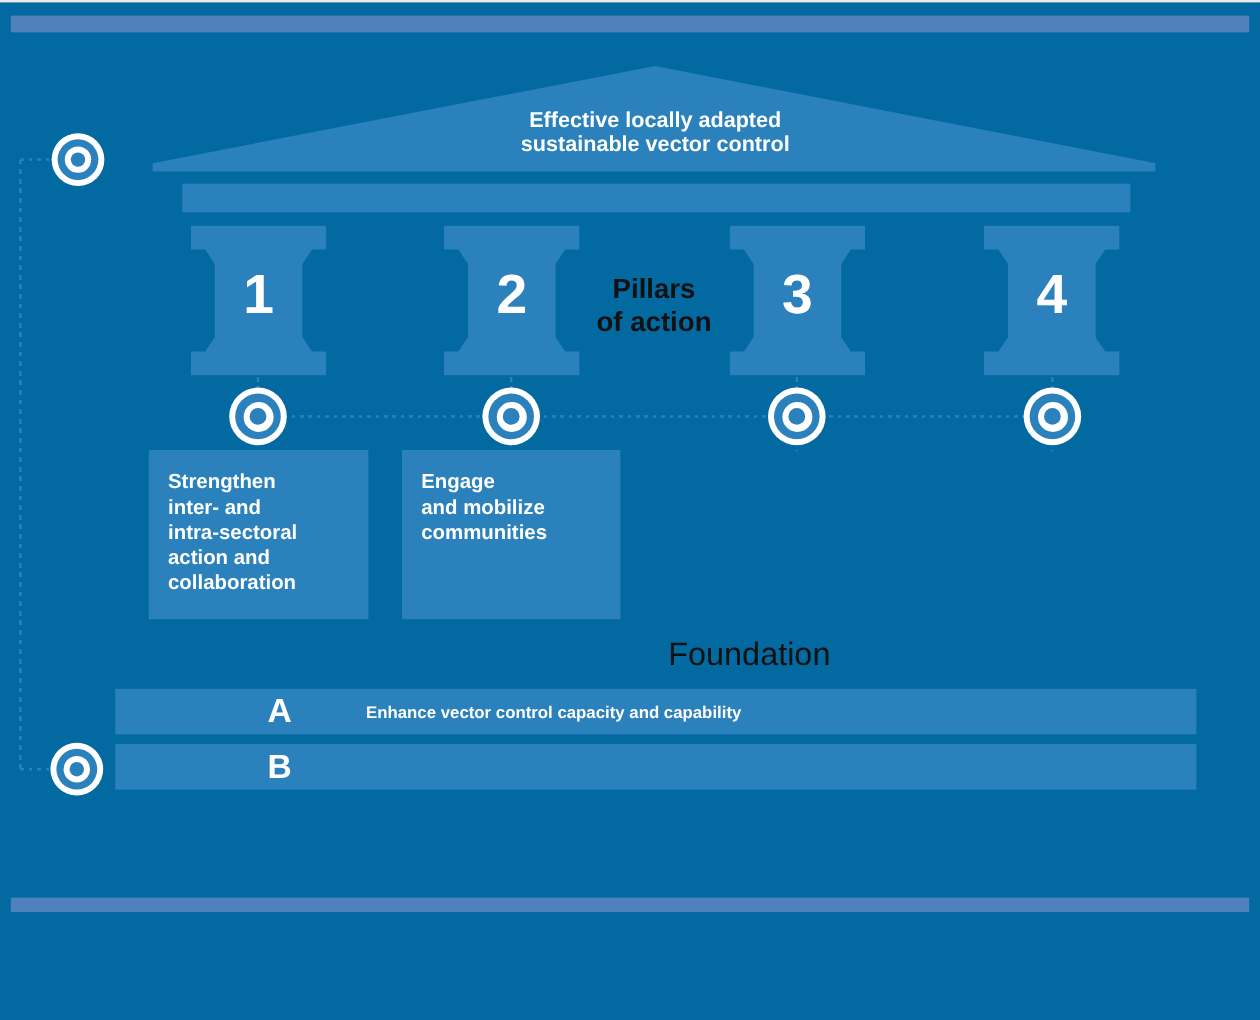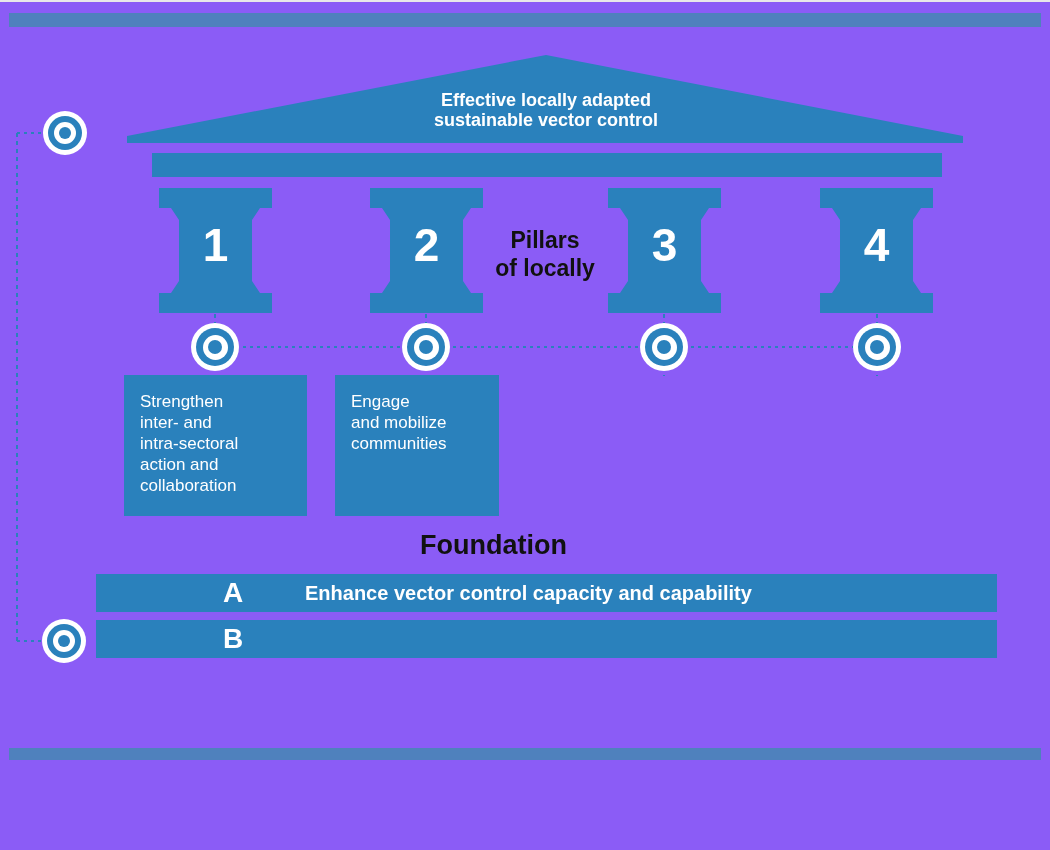--- a/index.html
+++ b/index.html
@@ -1,17 +1,17 @@
 <!DOCTYPE html>
 <html><head>
 <meta charset="utf-8">
 <style>
   html,body { margin:0; padding:0; background:#ffffff; }
   .stage {
-    position:relative; width:1050px; height:850px; background:#8b5cf6;
+    position:relative; width:1050px; height:850px; background:#0369a1;
     font-family:"Liberation Sans", sans-serif; overflow:hidden;
   }
   .abs { position:absolute; }
 
   
   .page-edge { left:0; top:0; width:1050px; height:2px; background:#e9e9e9; }
   .accent-bar { background:#4f81bd; }
   .accent-top { left:9px; top:13px; width:1032px; height:14px; }
   .accent-bottom { left:9px; top:748px; width:1032px; height:12px; }
 
@@ -60,43 +60,43 @@
   .t-row .target-dot { width:14px; height:14px; }
   .t1 { left:196px; } .t2 { left:407px; } .t3 { left:645px; } .t4 { left:858px; }
   .t-left { width:34px; height:34px; }
   .t-left .target-mid { width:22px; height:22px; }
   .t-left .target-dot { width:12px; height:12px; }
   .t-top-left { left:48px; top:116px; }
   .t-bot-left { left:47px; top:624px; }
 
   
   .pillar-box { top:375px; height:141px; background:#2a81bc; z-index:2; }
-  .box-1 { left:124px; width:183px; } .box-2 { left:335px; width:164px; }
+  .box-1 { left:124px; width:183px; } .box-2 { left:335px; width:182px; }
   .box-3 { left:575px; width:183px; } .box-4 { left:786px; width:182px; }
   .box-text {
-    padding:16px 10px 0 16px; color:#ffffff; font-weight:normal;
+    padding:16px 10px 0 16px; color:#ffffff; font-weight:bold;
     font-size:17px; line-height:21px; white-space:pre-line;
   }
 
   
   .foundation-title {
-    left:420px; top:530px; width:260px; text-align:left;
-    color:#111111; font-weight:bold; font-size:27px;
+    left:432px; top:530px; width:260px; text-align:right;
+    color:#111111; font-weight:normal; font-size:27px;
   }
   .foundation-row {
     left:96px; width:901px; height:38px; background:#2a81bc;
     display:flex; align-items:center;
   }
   .row-a { top:574px; } .row-b { top:620px; }
   .foundation-letter {
     margin-left:117px; width:40px; text-align:center;
     color:#ffffff; font-weight:bold; font-size:28px;
   }
   .foundation-text {
-    margin-left:52px; color:#ffffff; font-weight:bold; font-size:20px;
+    margin-left:52px; color:#ffffff; font-weight:bold; font-size:14px;
   }
 
   
   .caption {
     left:0; top:797px; width:1020px; text-align:center;
     color:#000000; font-size:35px;
   }
 </style>
 </head>
 <body>
@@ -148,21 +148,21 @@
     <div class="pillar-number">3</div>
   </div>
   <div class="abs pillar pillar-4">
     <svg width="113" height="125" viewBox="0 0 113 125">
       <path d="M0,0 H113 V20 H101 L93,32 V93 L101,105 H113 V125 H0 V105 H12 L20,93 V32 L12,20 H0 Z" fill="#2a81bc"></path>
     </svg>
     <div class="pillar-number">4</div>
   </div>
 
   <div class="abs pillars-action-label">Pillars
-of locally</div>
+of action</div>
 
   <div class="abs vdash stub-a cx1"></div>
   <div class="abs vdash stub-a cx2"></div>
   <div class="abs vdash stub-a cx3"></div>
   <div class="abs vdash stub-a cx4"></div>
   <div class="abs hdash row-dotline"></div>
   <div class="abs vdash stub-b cx1"></div>
   <div class="abs vdash stub-b cx2"></div>
   <div class="abs vdash stub-b cx3"></div>
   <div class="abs vdash stub-b cx4"></div>

